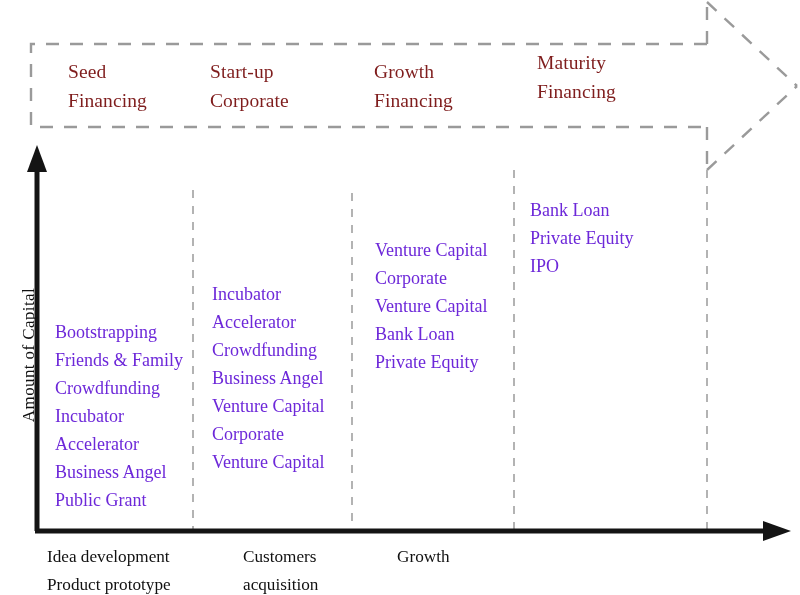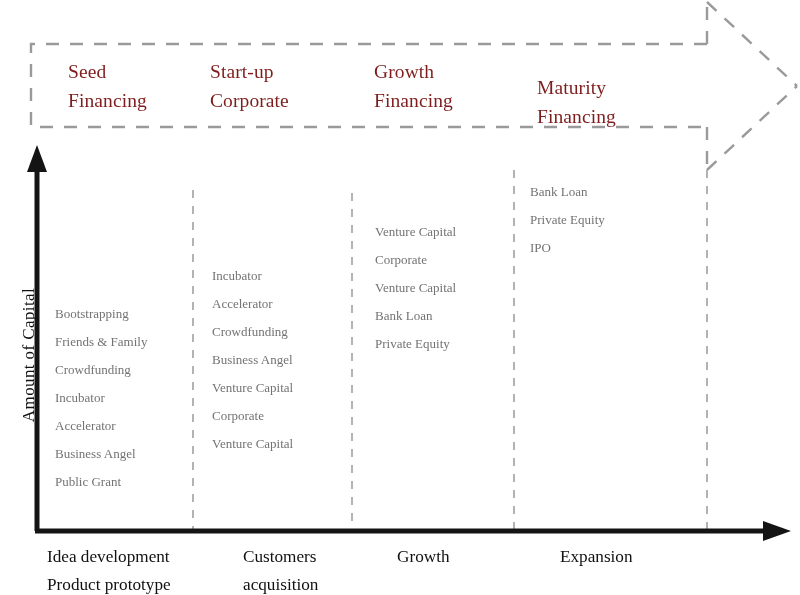--- a/index.html
+++ b/index.html
@@ -72,24 +72,25 @@
     transform: rotate(-90deg);
     transform-origin: 50% 50%;
     font-size: 17px;
     letter-spacing: 0.4px;
     white-space: nowrap;
   }
 
   
   .col-list {
     position: absolute;
-    font-size: 13px;
+    font-size: 18px;
     line-height: 28px;
-    color: #737373;
+    color: #6d28d9;
     white-space: pre-line;
+    margin-top: 18px;
   }
 
   
   .x-caption {
     position: absolute;
     font-size: 17.2px;
     line-height: 28px;
     color: #111111;
     white-space: pre-line;
   }
@@ -108,21 +109,21 @@
     <path class="banner-path" d="M 707 2 L 797 86"></path>
     <path class="banner-path" d="M 707 170 L 797 86"></path>
   </svg>
 
   <div class="stage-header" style="left:68px; top:57px;">Seed
 Financing</div>
   <div class="stage-header" style="left:210px; top:57px;">Start-up
 Corporate</div>
   <div class="stage-header" style="left:374px; top:57px;">Growth
 Financing</div>
-  <div class="stage-header" style="left:537px; top:73px;">Maturity
+  <div class="stage-header" style="left:537px; top:48px;">Maturity
 Financing</div>
 
   <svg id="axes-svg" viewBox="0 0 800 595">
 
     <line class="divider" x1="193" y1="190" x2="193" y2="529"></line>
     <line class="divider" x1="352" y1="193" x2="352" y2="529"></line>
     <line class="divider" x1="514" y1="170" x2="514" y2="529"></line>
     <line class="divider" x1="707" y1="170" x2="707" y2="529"></line>
 
     <line class="axis-line" x1="37" y1="531" x2="37" y2="163"></line>
@@ -155,15 +156,14 @@
 Private Equity</div>
   <div class="col-list" style="left:530px; top:178px;">Bank Loan
 Private Equity
 IPO</div>
 
   <div class="x-caption" style="left:47px; top:543px;">Idea development
 Product prototype</div>
   <div class="x-caption" style="left:243px; top:543px;">Customers
 acquisition</div>
   <div class="x-caption" style="left:397px; top:543px;">Growth</div>
-  <div class="x-caption" style="left:560px; top:543px;">Expansion</div>
 
 </div>
 
 </body></html>

